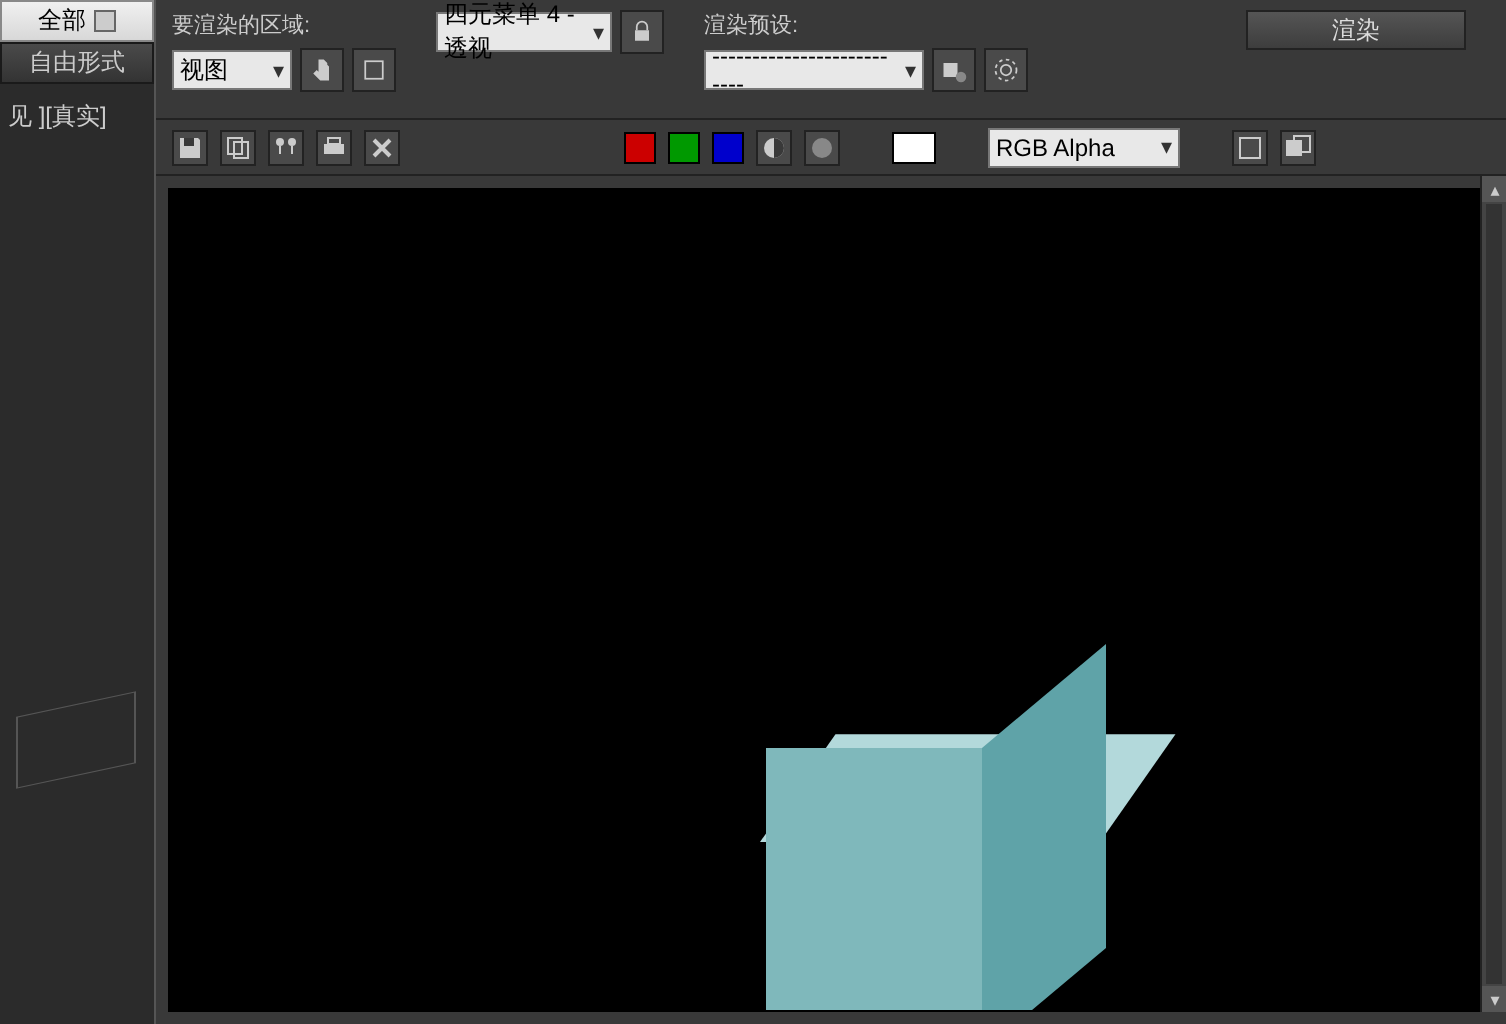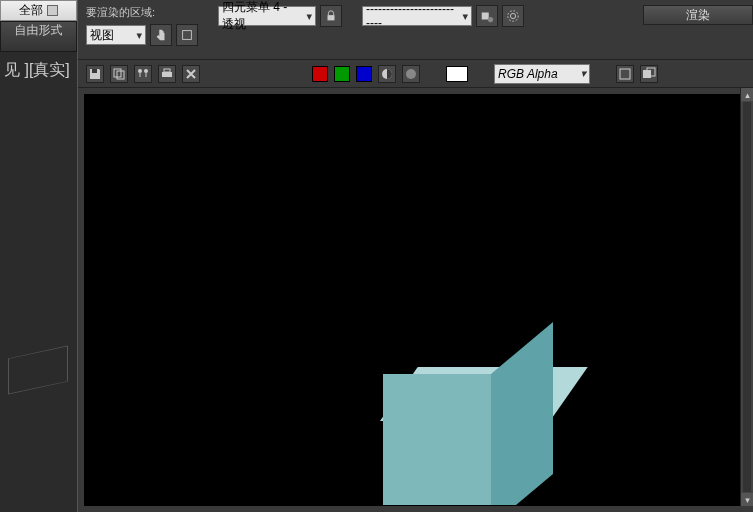--- a/index.html
+++ b/index.html
@@ -1,41 +1,41 @@
 <!DOCTYPE html>
 <html><head>
 <meta charset="utf-8">
 <style>
 * { margin:0; padding:0; box-sizing:border-box; font-family:"Microsoft YaHei",SimSun,sans-serif; font-size:12px; }
 body { width:753px; height:512px; background:#3a3a3a; overflow:hidden; display:flex; }
 .left-panel { width:78px; height:100%; background:#2b2b2b; border-right:1px solid #555; }
 .left-tab { height:21px; background:linear-gradient(#f0f0f0,#d8d8d8); border:1px solid #888; display:flex; align-items:center; padding:0 18px; color:#000; }
 .left-tab .dd { margin-left:auto; width:11px; height:11px; background:#ccc; border:1px solid #666; }
-.left-section { height:31px; background:linear-gradient(#4a4a4a,#333); border:1px solid #1a1a1a; display:flex; justify-content:center; color:#ccc; }
-.left-label { color:#ccc; padding:8px 4px; font-size:16px; }
+.left-section { height:21px; background:linear-gradient(#4a4a4a,#333); border:1px solid #1a1a1a; display:flex; align-items:center; justify-content:center; color:#ccc; }
+.left-label { color:#ccc; padding:8px 4px; font-size:12px; }
 .left-wire { position:absolute; left:8px; top:340px; width:60px; height:60px; border:1px solid #555; transform:skewY(-12deg) scaleY(.6); }
 
 .main { flex:1; height:100%; display:flex; flex-direction:column; background:#393939; }
-.top-row { height:60px; background:#393939; border-bottom:1px solid #222; display:flex; padding:5px 0 0 8px; gap:20px; }
+.top-row { height:60px; background:#393939; border-bottom:1px solid #222; display:flex; padding:5px 20px 0 8px; gap:20px; }
 .col { display:flex; flex-direction:column; gap:3px; }
 .lbl { color:#ccc; font-size:11px; height:16px; }
 .ctrl-row { display:flex; align-items:center; gap:4px; height:22px; }
 select,.sel { height:20px; background:#e8e8e8; border:1px solid #777; font-size:11px; padding:0 14px 0 3px; position:relative; }
 .sel { display:inline-flex; align-items:center; min-width:60px; }
 .sel:after { content:"▾"; position:absolute; right:3px; color:#333; }
 .ibtn { width:22px; height:22px; background:#4a4a4a; border:1px solid #222; display:flex; align-items:center; justify-content:center; cursor:pointer; }
 .ibtn svg { width:14px; height:14px; }
 .render-btn { width:110px; height:20px; background:linear-gradient(#555,#3d3d3d); border:1px solid #222; color:#ddd; text-align:center; line-height:18px; cursor:pointer; }
 .dash-sel { width:110px; }
 
 .tool-row { height:28px; background:#393939; border-bottom:1px solid #222; display:flex; align-items:center; padding:0 8px; gap:6px; }
 .rgb-sw { width:16px; height:16px; border:1px solid #000; cursor:pointer; }
 .sw-big { width:22px; height:16px; background:#fff; border:1px solid #000; }
 .sep { width:14px; }
-.rgb-sel { width:96px;font-style:italic; }
+.rgb-sel { width:96px; }
 .ico { width:18px; height:18px; background:#4a4a4a; border:1px solid #222; display:flex; align-items:center; justify-content:center; cursor:pointer; }
 
 .viewport { flex:1; margin:6px; border:1px solid #000; background:#000; position:relative; overflow:hidden; }
 .cube-top { position:absolute; left:295px; top:228px; width:170px; height:98px; background:#b3d9db; transform:skewX(-35deg) scaleY(.55); transform-origin:bottom left; }
 .cube-left { position:absolute; left:298px; top:279px; width:108px; height:152px; background:#7fb8bb; }
 .cube-right { position:absolute; left:406px; top:279px; width:62px; height:152px; background:#5fa3a8; transform:skewY(-40deg); transform-origin:top left; }
 .scroll-v { position:absolute; right:0; top:88px; bottom:6px; width:13px; background:#444; border-left:1px solid #222; }
 .scroll-v .track { position:absolute; top:14px; bottom:14px; left:2px; right:2px; background:#333; }
 .scroll-btn { position:absolute; width:13px; height:13px; background:#555; display:flex; align-items:center; justify-content:center; color:#ccc; font-size:9px; }
 </style>
@@ -72,33 +72,34 @@
         <div class="ibtn">
             <svg viewBox="0 0 16 16">
               <rect x="3" y="3" width="10" height="10" fill="none" stroke="#ccc"></rect>
             </svg>
           </div>
       </div>
     </div>
 
     <div class="col">
       <div class="ctrl-row">
-        <div class="sel" style="width:98px">
+        <div class="sel" style="width:88px">
             <span>四元菜单 4 - 透视</span>
           </div>
         <div class="ibtn">
             <svg viewBox="0 0 16 16">
               <rect x="4" y="7" width="8" height="6" fill="#ccc"></rect>
               <path d="M5 7V5a3 3 0 016 0v2" fill="none" stroke="#ccc"></path>
             </svg>
           </div>
       </div>
     </div>
 
     <div class="col">
+      <div class="lbl">渲染预设:</div>
       <div class="ctrl-row">
         <div class="sel dash-sel">
             <span>--------------------------</span>
           </div>
         <div class="ibtn">
             <svg viewBox="0 0 16 16">
               <rect x="2" y="4" width="8" height="8" fill="#ccc"></rect>
               <circle cx="12" cy="12" r="3" fill="#888"></circle>
             </svg>
           </div>

